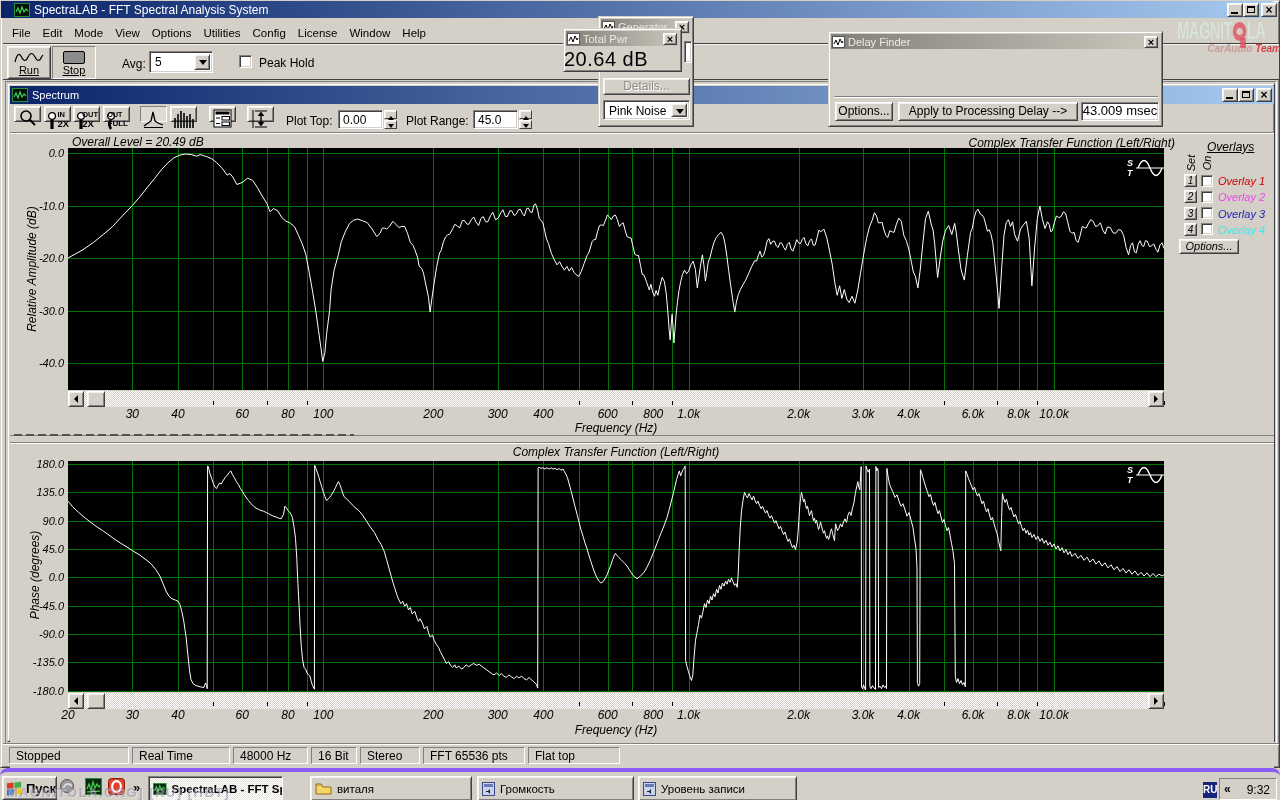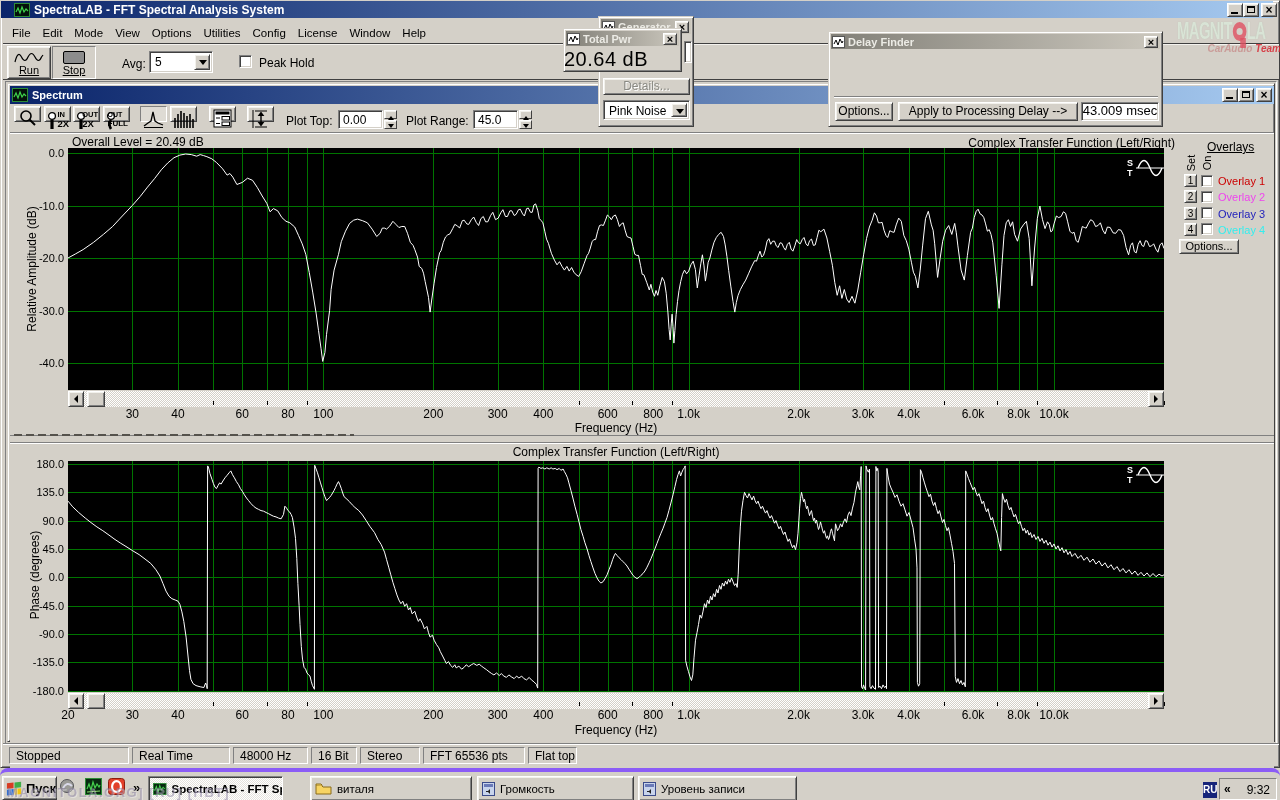--- a/index.html
+++ b/index.html
@@ -9,21 +9,21 @@
 .abs { position:absolute; }
 .pressed { border:1px solid; border-color:#808080 #ffffff #ffffff #808080; background:#d4d0c8; }
 .field { background:#fff; border:1px solid; border-color:#808080 #ffffff #ffffff #808080;
          box-shadow: inset 1px 1px 0 #404040, inset -1px -1px 0 #d4d0c8; }
 
 #main-window { left:0; top:0; width:1280px; height:768px; background:#d4d0c8;
   border:1px solid; border-color:#d4d0c8 #404040 #404040 #d4d0c8;
   box-shadow: inset 1px 1px 0 #ffffff, inset -1px -1px 0 #808080; }
 #main-titlebar { left:4px; top:4px; width:1272px; height:17px;
   background:linear-gradient(to right,#0a246a,#a6caf0); display:flex; align-items:center; padding-left:13px; }
-.title-text { color:#fff; font-weight:bold; font-size:12px; letter-spacing:0px; white-space:nowrap; }
+.title-text { color:#fff; font-weight:normal; font-size:12px; letter-spacing:0px; white-space:nowrap; }
 #main-titlebar .title-text { margin-left:4px; }
 .app-icon { width:16px; height:14px; background:#04110a; border:1px solid #2d8c37; position:relative; flex:0 0 auto; }
 .app-icon svg { position:absolute; left:0; top:0; }
 .cap-btns { position:absolute; right:2px; top:1.5px; display:flex; }
 .cap-btn { width:16px; height:14px; margin-left:0px; background:#d4d0c8; border:1px solid;
   border-color:#ffffff #404040 #404040 #ffffff; box-shadow: inset 1px 1px 0 #f2f1ec, inset -1px -1px 0 #808080;
   font-size:10px; font-weight:bold; text-align:center; line-height:11px; position:relative; }
 .cap-btn.closeb { margin-left:2px; }
 .glyph-min { position:absolute; left:3px; bottom:2px; width:7px; height:2px; background:#000; }
 .glyph-max { position:absolute; left:3px; top:2px; width:8px; height:7px; border:1px solid #000; border-top:2px solid #000; }
@@ -66,21 +66,21 @@
 .sp-label { position:absolute; top:10px; font-size:12px;text-align:center; }
 .sp-edit { position:absolute; top:6px; height:19px; background:#fff; border:1px solid; padding:2px 0 0 4px;
   border-color:#808080 #ffffff #ffffff #808080; box-shadow: inset 1px 1px 0 #404040, inset -1px -1px 0 #d4d0c8; font-size:12px; }
 .spinner { position:absolute; top:6px; width:13px; height:19px; }
 .spin-up,.spin-dn { position:absolute; left:0; width:13px; height:9px; background:#d4d0c8; border:1px solid;
   border-color:#ffffff #404040 #404040 #ffffff; box-shadow: inset 1px 1px 0 #f2f1ec; }
 .spin-up { top:0; } .spin-dn { top:10px; }
 .spin-up:after { content:""; position:absolute; left:3px; top:2px; border:3px solid transparent; border-bottom:4px solid #000; }
 .spin-dn:after { content:""; position:absolute; left:3px; top:3px; border:3px solid transparent; border-top:4px solid #000; }
 
-#sp-client { left:2px; top:50px; width:1264px; height:635px; background:#d4d0c8; }
+#sp-client { left:2px; top:50px; width:1264px; height:635px; background:#d4d0c8;font-style:italic; }
 .pane-text { position:absolute; font-size:12px; white-space:nowrap; }
 .plot { position:absolute; background:#000; }
 .plot svg { position:absolute; left:0; top:0; }
 .yaxis-label { position:absolute; font-size:11px; text-align:right; width:38px; }
 .xaxis-label { position:absolute; font-size:12px; text-align:center; width:44px; }
 .axis-title-y { position:absolute; font-size:12px; transform:rotate(-90deg); transform-origin:center; white-space:nowrap; }
 .trace-icon { position:absolute; color:#fff; }
 
 .hscroll { position:absolute; height:16px; background:#d4d0c8; }
 .scroll-track { position:absolute; left:16px; right:16px; top:0; bottom:0;
@@ -546,21 +546,21 @@
     </div>
   </div>
 
   <div id="statusbar" class="abs">
     <div class="status-cell" style="left:6px;width:120px;">Stopped</div>
     <div class="status-cell" style="left:129px;width:98px;">Real Time</div>
     <div class="status-cell" style="left:230px;width:75px;">48000 Hz</div>
     <div class="status-cell" style="left:308px;width:46px;">16 Bit</div>
     <div class="status-cell" style="left:357px;width:60px;">Stereo</div>
     <div class="status-cell" style="left:420px;width:102px;">FFT 65536 pts</div>
-    <div class="status-cell" style="left:525px;width:49px;">Flat top</div>
+    <div class="status-cell" style="left:525px;width:92px;">Flat top</div>
   </div>
 </div>
 
 <div class="toolwin" id="generator-window" style="left:598px;top:16px;width:96px;height:111px;">
   <div class="toolwin-titlebar">
     <span class="toolwin-icon"><svg width="11" height="10" viewBox="0 0 11 10">
           <polyline points="1,7 3,3 5,8 7,2 9,6 10,4" stroke="#000" stroke-width="1" fill="none"></polyline>
         </svg></span>
     <span class="title-text" style="overflow:hidden;max-width:58px;">Generator</span>
     <span class="toolwin-close">

